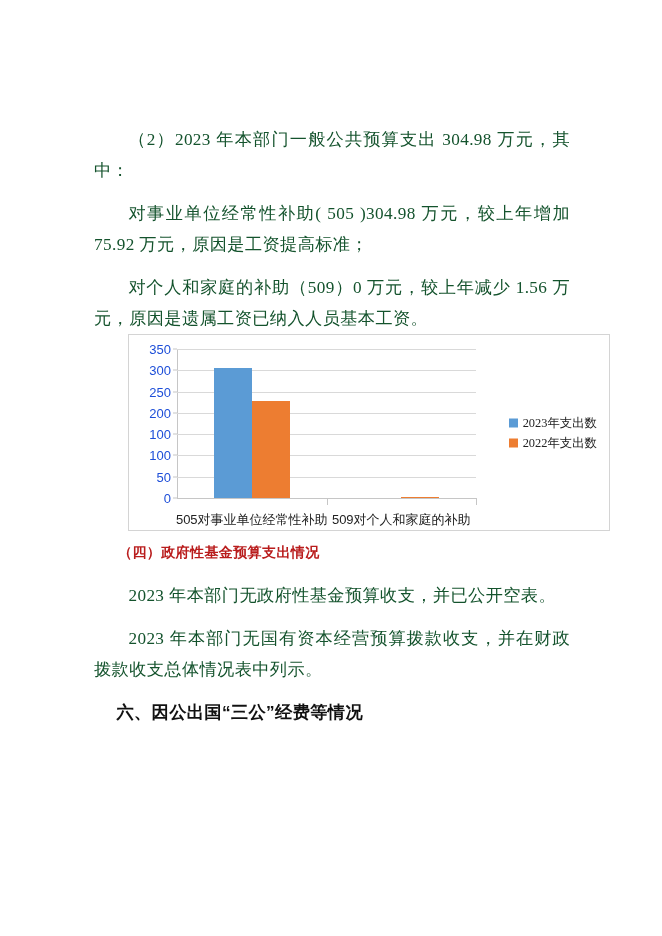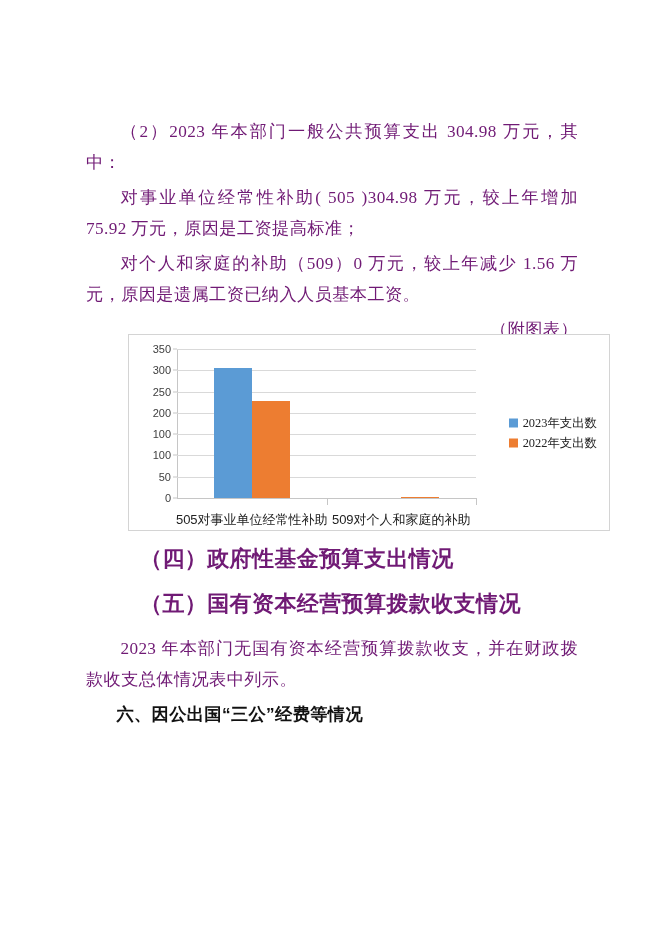--- a/index.html
+++ b/index.html
@@ -23,53 +23,53 @@
   }
 
   .content {
     position: absolute;
     left: 82px;
     top: 112px;
     width: 500px;
   }
 
   p.body-text {
-    margin: 4px;
+    margin: 12px;
     font-size: 17.2px;
     line-height: 31px;
     letter-spacing: 0.4px;
     text-align: justify;
     text-justify: inter-ideograph;
-    color: #701a75;
+    color: #14532d;
   }
   p.indent {
     text-indent: 2em;
   }
   p.center {
     text-align: right;
     text-indent: 0;
   }
   h3.section-heading {
     margin: 0;
     font-size: 17.2px;
     line-height: 31px;
     font-weight: bold;
     text-indent: 2em;
     letter-spacing: 0.4px;
     color: #111;
     font-family: "Liberation Sans", "DejaVu Sans", sans-serif;
   }
   h3.sub-heading {
-    margin: 14px;
-    font-size: 22px;
+    margin: 8px;
+    font-size: 14px;
     line-height: 31px;
     font-weight: bold;
     text-indent: 2em;
     letter-spacing: 0.4px;
-    color: #701a75;
+    color: #b91c1c;
     font-family: "Liberation Serif", "DejaVu Serif", serif;
   }
 
   
   .chart-figure {
     position: absolute;
     left: 88px;
     top: 318px;
     width: 482px;
     height: 197px;
@@ -104,22 +104,22 @@
     top: 0;
     bottom: 0;
     width: 1px;
     background: #c6c6c6;
   }
   .ytick-label {
     position: absolute;
     right: 100%;
     margin-right: 6px;
     transform: translateY(-50%);
-    font-size: 11px;
-    color: #404040;
+    font-size: 13px;
+    color: #1d4ed8;
     white-space: nowrap;
     font-family: "Liberation Sans", "DejaVu Sans", sans-serif;
   }
   .ytick-mark {
     position: absolute;
     right: 100%;
     width: 4px;
     height: 1px;
     background: #c6c6c6;
     transform: translateY(-0.5px);
@@ -239,18 +239,18 @@
           <div class="legend-row">
             <span class="legend-swatch" style="background: rgb(237, 125, 49);"></span>
             <span class="legend-text">2022年支出数</span>
           </div>
         </div>
     </div>
   </figure>
 
   <div class="content" style="top:529px;">
     <h3 class="sub-heading">（四）政府性基金预算支出情况</h3>
-    <h3 class="sub-heading">（五）国有资本经营预算拨款收支情况</h3>
+    <p class="body-text indent">2023 年本部门无政府性基金预算收支，并已公开空表。</p>
     <p class="body-text indent">2023 年本部门无国有资本经营预算拨款收支，并在财政拨款收支总体情况表中列示。</p>
     <h3 class="section-heading">六、因公出国“三公”经费等情况</h3>
   </div>
 
 </div>
 
 </body></html>

